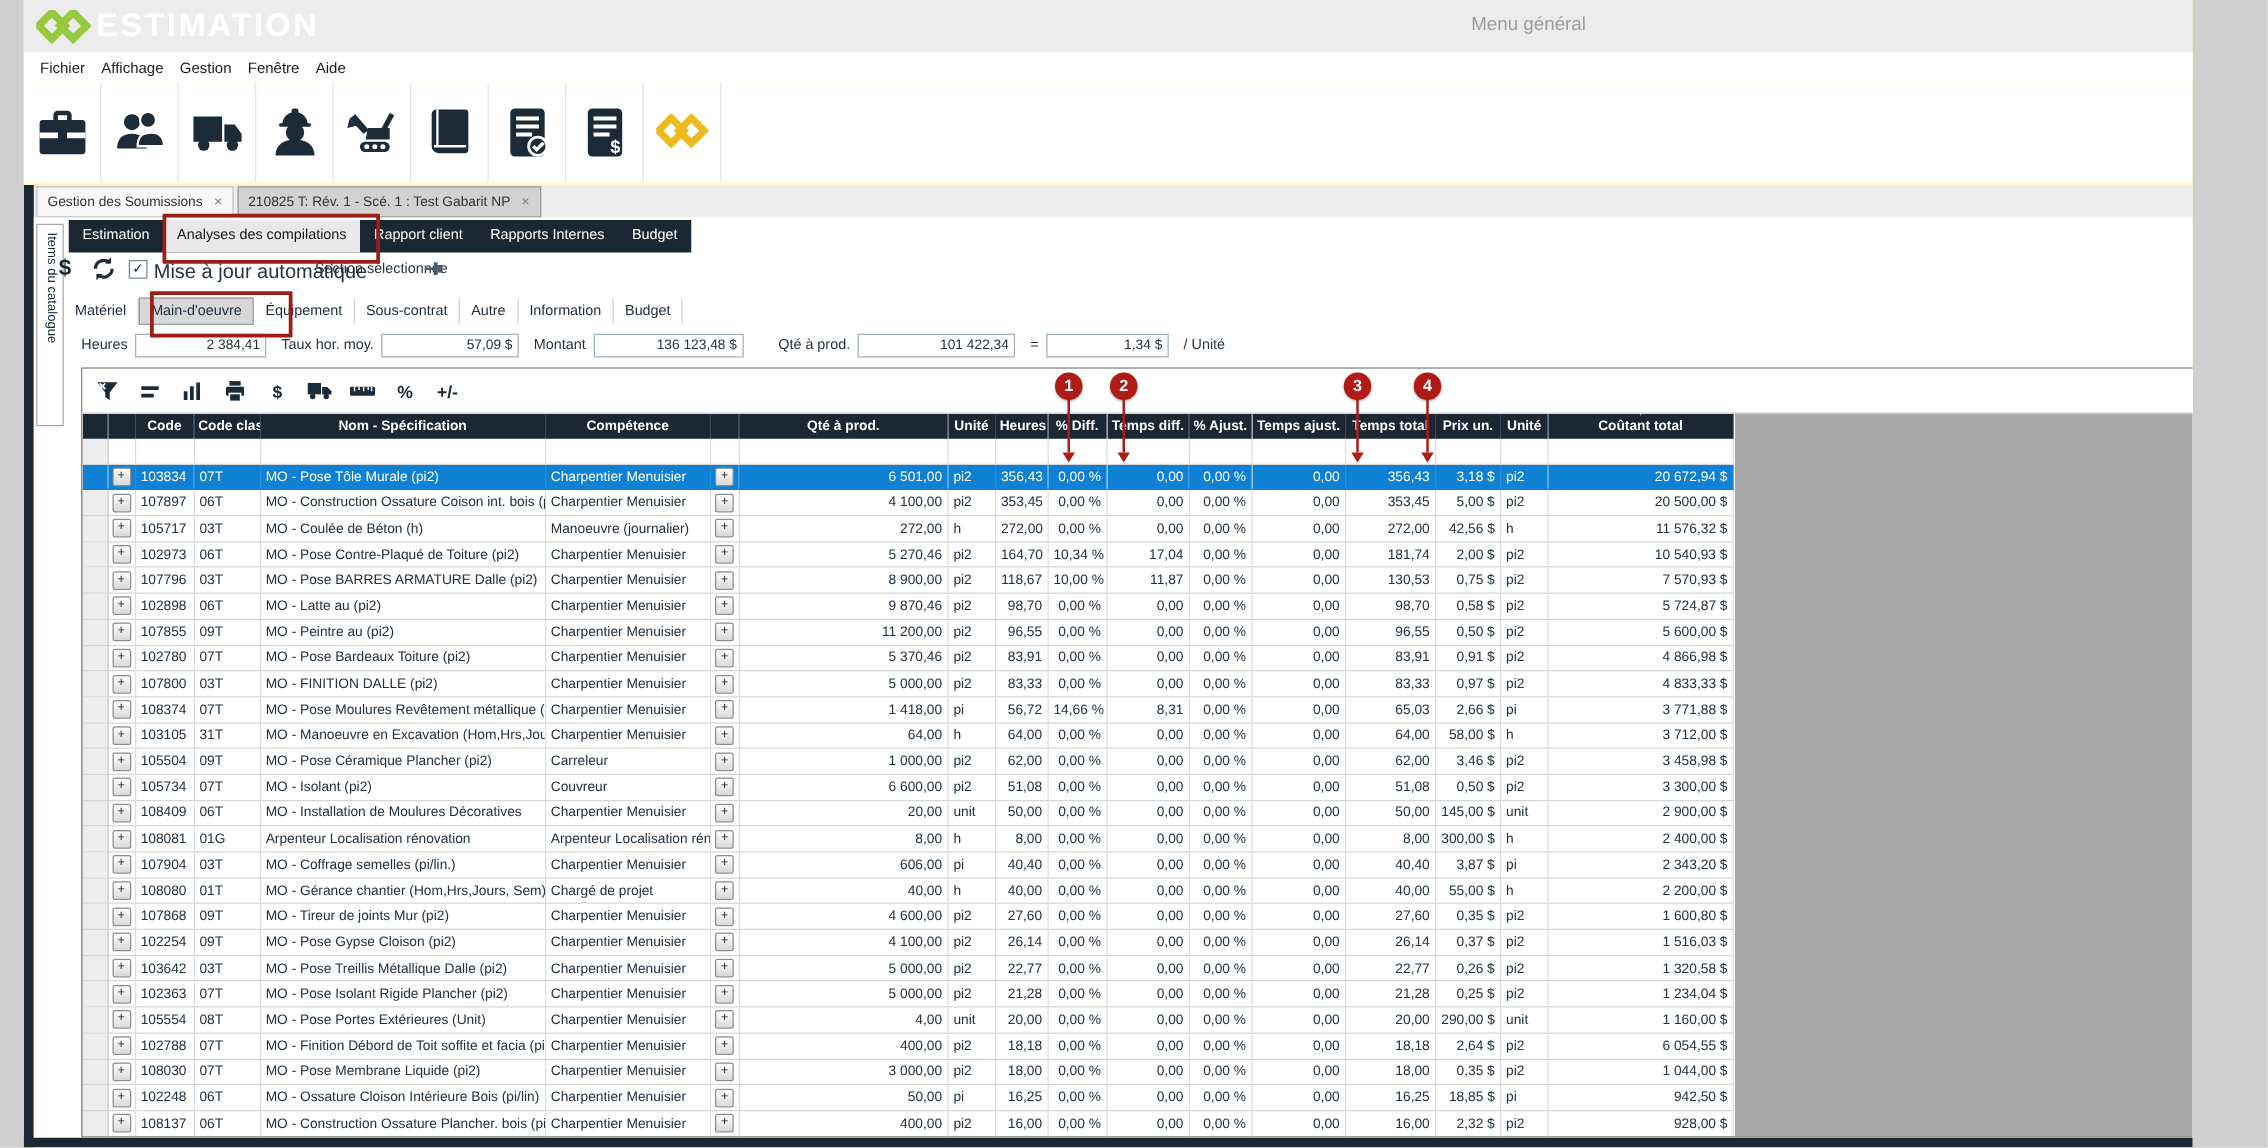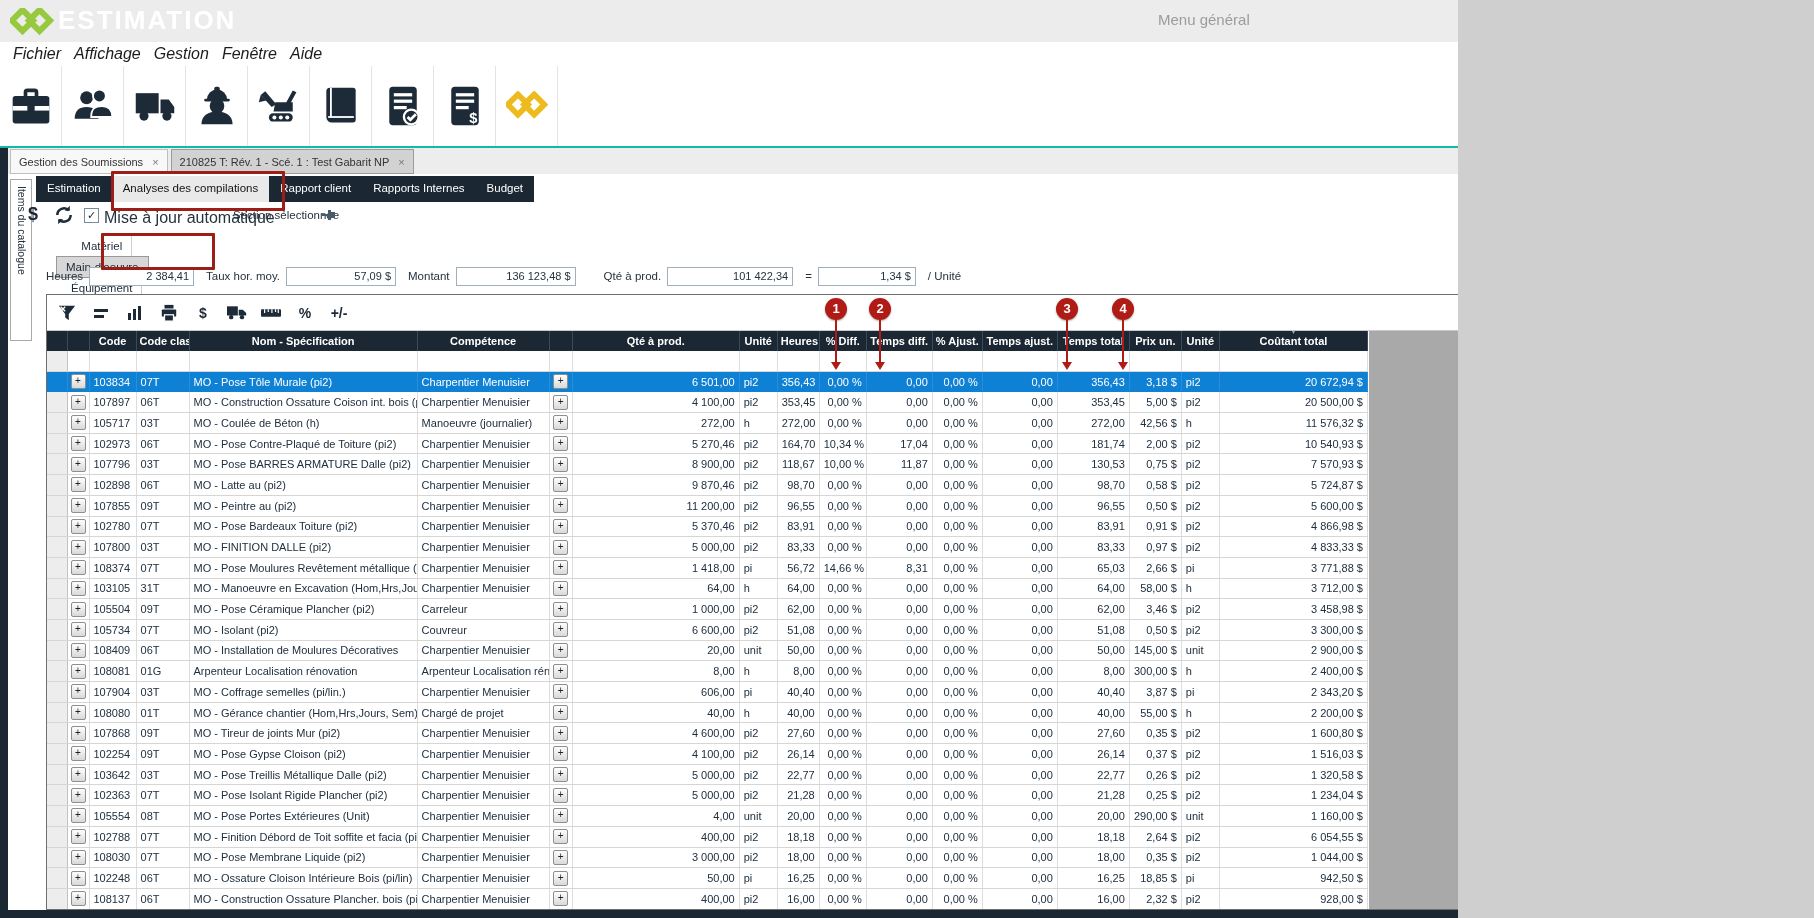--- a/index.html
+++ b/index.html
@@ -1,32 +1,32 @@
 <!DOCTYPE html>
 <html><head>
 <meta charset="utf-8">
 <style>
   :root{
     --navy:#1b2733; --sel:#0f81d5; --red:#a51b16; --green:#97c93e; --gold:#edbb1d;
     --grayfill:#a9a9a9; --filter:#e1f4f6;
   }
   html,body{margin:0;padding:0;background:#cfcfcf;}
-  .app{position:relative;width:1458px;height:918px;overflow:hidden;background:#14b8a6;
-       font-family:"Liberation Sans","DejaVu Sans",sans-serif;-webkit-font-smoothing:antialiased;}
+  .app{position:relative;width:1735px;height:918px;overflow:hidden;background:#fef9c3;
+       font-family:"Liberation Sans","DejaVu Sans",sans-serif;margin-left:19px;-webkit-font-smoothing:antialiased;}
 
   
   .titlebar{position:absolute;left:0;top:0;width:100%;height:42px;background:#ececec;}
   .brand-logo{position:absolute;left:10px;top:8px;}
   .brand-text{position:absolute;left:58px;top:5px;font-size:26px;font-weight:bold;letter-spacing:2px;color:#ffffff;}
   .menu-general{position:absolute;left:1158px;top:11px;font-size:15px;color:#9c9c9c;}
 
   
   .menubar{position:absolute;left:0;top:42px;width:100%;height:24px;background:#fff;
            display:flex;align-items:center;padding-left:13px;gap:13px;}
-  .menu-item{font-size:16px;color:#1c1c1c;font-style:italic;}
+  .menu-item{font-size:12px;color:#1c1c1c;}
 
   
   .toolbar{position:absolute;left:0;top:66px;width:100%;height:80px;background:#fff;display:flex;}
   .tbcell{width:61px;height:80px;display:flex;align-items:center;justify-content:center;
           border-right:1px solid #e4e4e4;}
   .tbcell svg{display:block;}
 
   
   .doctabs{position:absolute;left:8px;top:148px;width:1798px;height:26px;background:#ededed;
            display:flex;align-items:flex-end;padding-left:2px;gap:3px;}
@@ -55,21 +55,21 @@
   .refresh{position:absolute;left:26px;top:1px;}
   .chk{position:absolute;left:56px;top:4px;width:13px;height:13px;border:1px solid #7a8a99;background:#fff;
        font-size:11px;line-height:12px;text-align:center;color:var(--navy);}
   .chklabel{position:absolute;left:76px;top:5px;font-size:16px;color:#26333e;}
   .seclabel{position:absolute;left:205px;top:5px;font-size:11.5px;color:#26333e;}
   .pin{position:absolute;left:292px;top:4px;}
   .secinput{position:absolute;left:312px;top:1px;width:1448px;height:19px;border:1px solid #9fb0bd;
             font-size:11.5px;padding:0 4px;color:#26333e;font-family:inherit;background:#fff;}
 
   
-  .category-tabs{position:absolute;left:56px;top:236px;height:26px;display:flex;align-items:center;flex-direction:column;}
+  .category-tabs{position:absolute;left:32px;top:236px;height:26px;display:flex;align-items:center;}
   .ctab{padding:4px 9px;font-size:11.5px;color:#1c2a38;border-right:1px solid #cfcfcf;white-space:nowrap;}
   .ctab.active{background:#d7d7d7;border:1px solid #999;padding:4px 9px;}
 
   
   .sumrow{position:absolute;left:46px;top:266px;height:20px;display:flex;align-items:center;
           font-size:11.5px;color:#26333e;}
   .sumrow .lbl{margin:0 6px 0 0;}
   .sbox{height:17px;border:1px solid #9fb0bd;background:#fff;font-size:11px;text-align:right;
         padding:0 4px;color:#26333e;font-family:inherit;margin-right:12px;}
 

